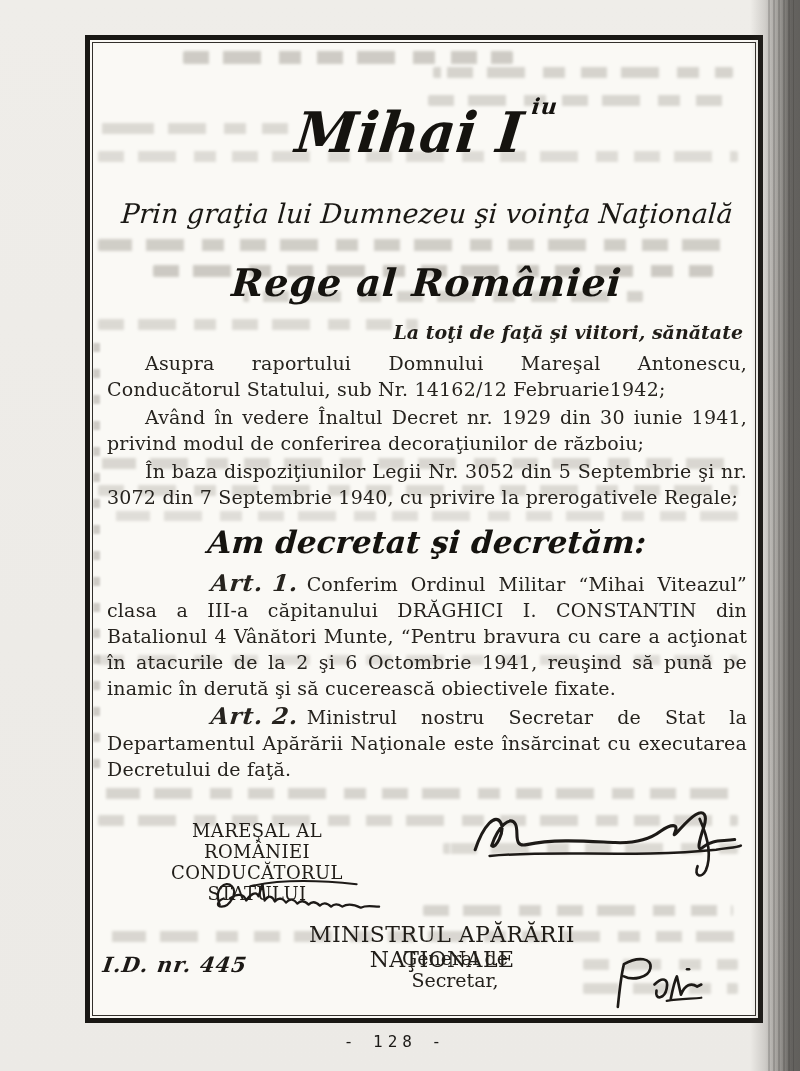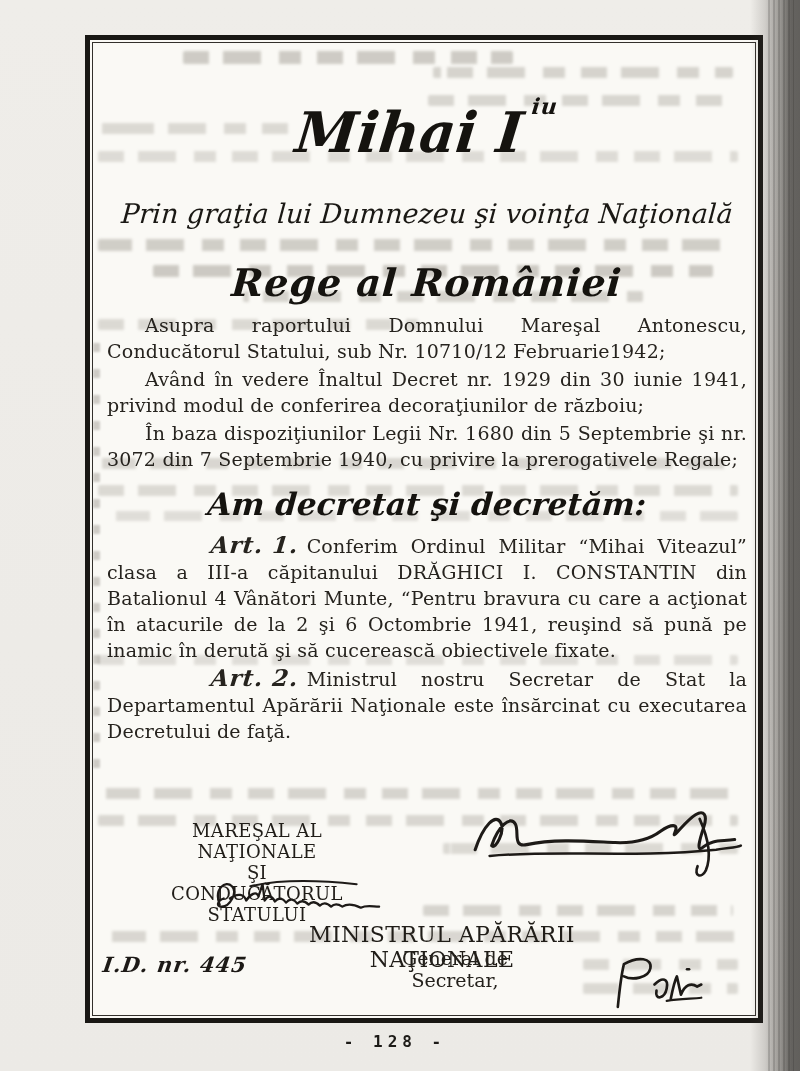--- a/index.html
+++ b/index.html
@@ -77,21 +77,21 @@
   .minister-rank{position:absolute;left:258px;top:141px;width:180px;text-align:center;font-size:19px;color:#24211c;}
   .decree-number{position:absolute;left:-4px;top:146px;font-size:21px;font-weight:bold;color:#1c1916;letter-spacing:1px;transform:skewX(-8deg);}
   .sig{position:absolute;}
   .king-sig{left:362px;top:-10px;width:278px;height:88px;}
   .antonescu-sig{left:98px;top:70px;width:200px;height:46px;}
   .pantazi-sig{left:500px;top:150px;width:98px;height:56px;}
   .sig path{fill:none;stroke:#1d1a17;stroke-linecap:round;stroke-linejoin:round;}
   
   .page-number{
     position:absolute;left:0;right:10px;top:1032px;text-align:center;z-index:3;
-    font-family:"DejaVu Sans Mono",monospace;font-weight:bold;font-size:16px;letter-spacing:5px;color:#1c1a17;
+    font-family:"DejaVu Sans Mono",monospace;font-weight:normal;font-size:16px;letter-spacing:5px;color:#1c1a17;
   }
   
   .edge-marks{
     position:absolute;left:0;top:300px;width:7px;height:430px;z-index:1;opacity:.35;filter:blur(1px);
     background:repeating-linear-gradient(180deg,#7d786f 0 9px,transparent 9px 26px);
   }
 </style>
 </head>
 <body>
 
@@ -125,37 +125,37 @@
       </div>
 
       <div class="content">
 
         <h1 class="king-line script"><span>Mihai I</span><sup>iu</sup></h1>
 
         <div class="subtitle script">Prin graţia lui Dumnezeu şi voinţa Naţională</div>
 
         <div class="title script">Rege al României</div>
 
+        <div class="salutation script">La toţi de faţă şi viitori, sănătate</div>
 
-        <p class="body-p mt6">Asupra raportului Domnului Mareşal Antonescu, Conducătorul Statului, sub Nr. 10710/12 Februarie1942;</p>
+        <p class="body-p mt6">Asupra raportului Domnului Mareşal Antonescu, Conducătorul Statului, sub Nr. 14162/12 Februarie1942;</p>
         <p class="body-p">Având în vedere Înaltul Decret nr. 1929 din 30 iunie 1941, privind modul de conferirea decoraţiunilor de războiu;</p>
-        <p class="body-p">În baza dispoziţiunilor Legii Nr. 1680 din 5 Septembrie şi nr. 3072 din 7 Septembrie 1940, cu privire la prerogativele Regale;</p>
+        <p class="body-p">În baza dispoziţiunilor Legii Nr. 3052 din 5 Septembrie şi nr. 3072 din 7 Septembrie 1940, cu privire la prerogativele Regale;</p>
 
         <h2 class="decree-heading script">Am decretat şi decretăm:</h2>
 
         <p class="body-p art-p mt6"><span class="art-label script">Art. 1.</span><span>Conferim Ordinul Militar “Mihai Viteazul” clasa a III-a căpitanului DRĂGHICI I. CONSTANTIN din Batalionul 4 Vânători Munte, “Pentru bravura cu care a acţionat în atacurile de la 2 şi 6 Octombrie 1941, reuşind să pună pe inamic în derută şi să cucerească obiectivele fixate.</span></p>
 
         <p class="body-p art-p"><span class="art-label script">Art. 2.</span><span>Ministrul nostru Secretar de Stat la Departamentul Apărării Naţionale este însărcinat cu executarea Decretului de faţă.</span></p>
 
 
         <div class="sig-area">
 
           <div class="marshal-block">
-            <div>MAREŞAL AL NAŢIONALE</div>
-            <div>ŞI</div>
+            <div>MAREŞAL AL ROMÂNIEI</div>
             <div>CONDUCĂTORUL STATULUI</div>
           </div>
 
           <svg class="sig king-sig" viewBox="0 0 270 85">
             <path stroke-width="3" d="M6 52 C14 28 26 16 31 26 C35 34 26 52 22 48 C28 30 40 18 45 27 C49 34 42 50 56 47 C84 41 118 44 142 45 C166 46 178 40 186 34 C196 27 204 26 200 35 C196 44 210 24 220 18 C228 13 232 18 228 30 C224 42 220 56 228 49 C236 42 246 44 258 42"></path>
             <path stroke-width="2.4" d="M20 58 C80 52 160 60 240 52 C252 50 260 50 264 48"></path>
             <path stroke-width="2.6" d="M224 22 C232 40 236 58 230 72 C226 80 218 78 222 68"></path>
           </svg>
 
           <svg class="sig antonescu-sig" viewBox="0 0 195 45">

